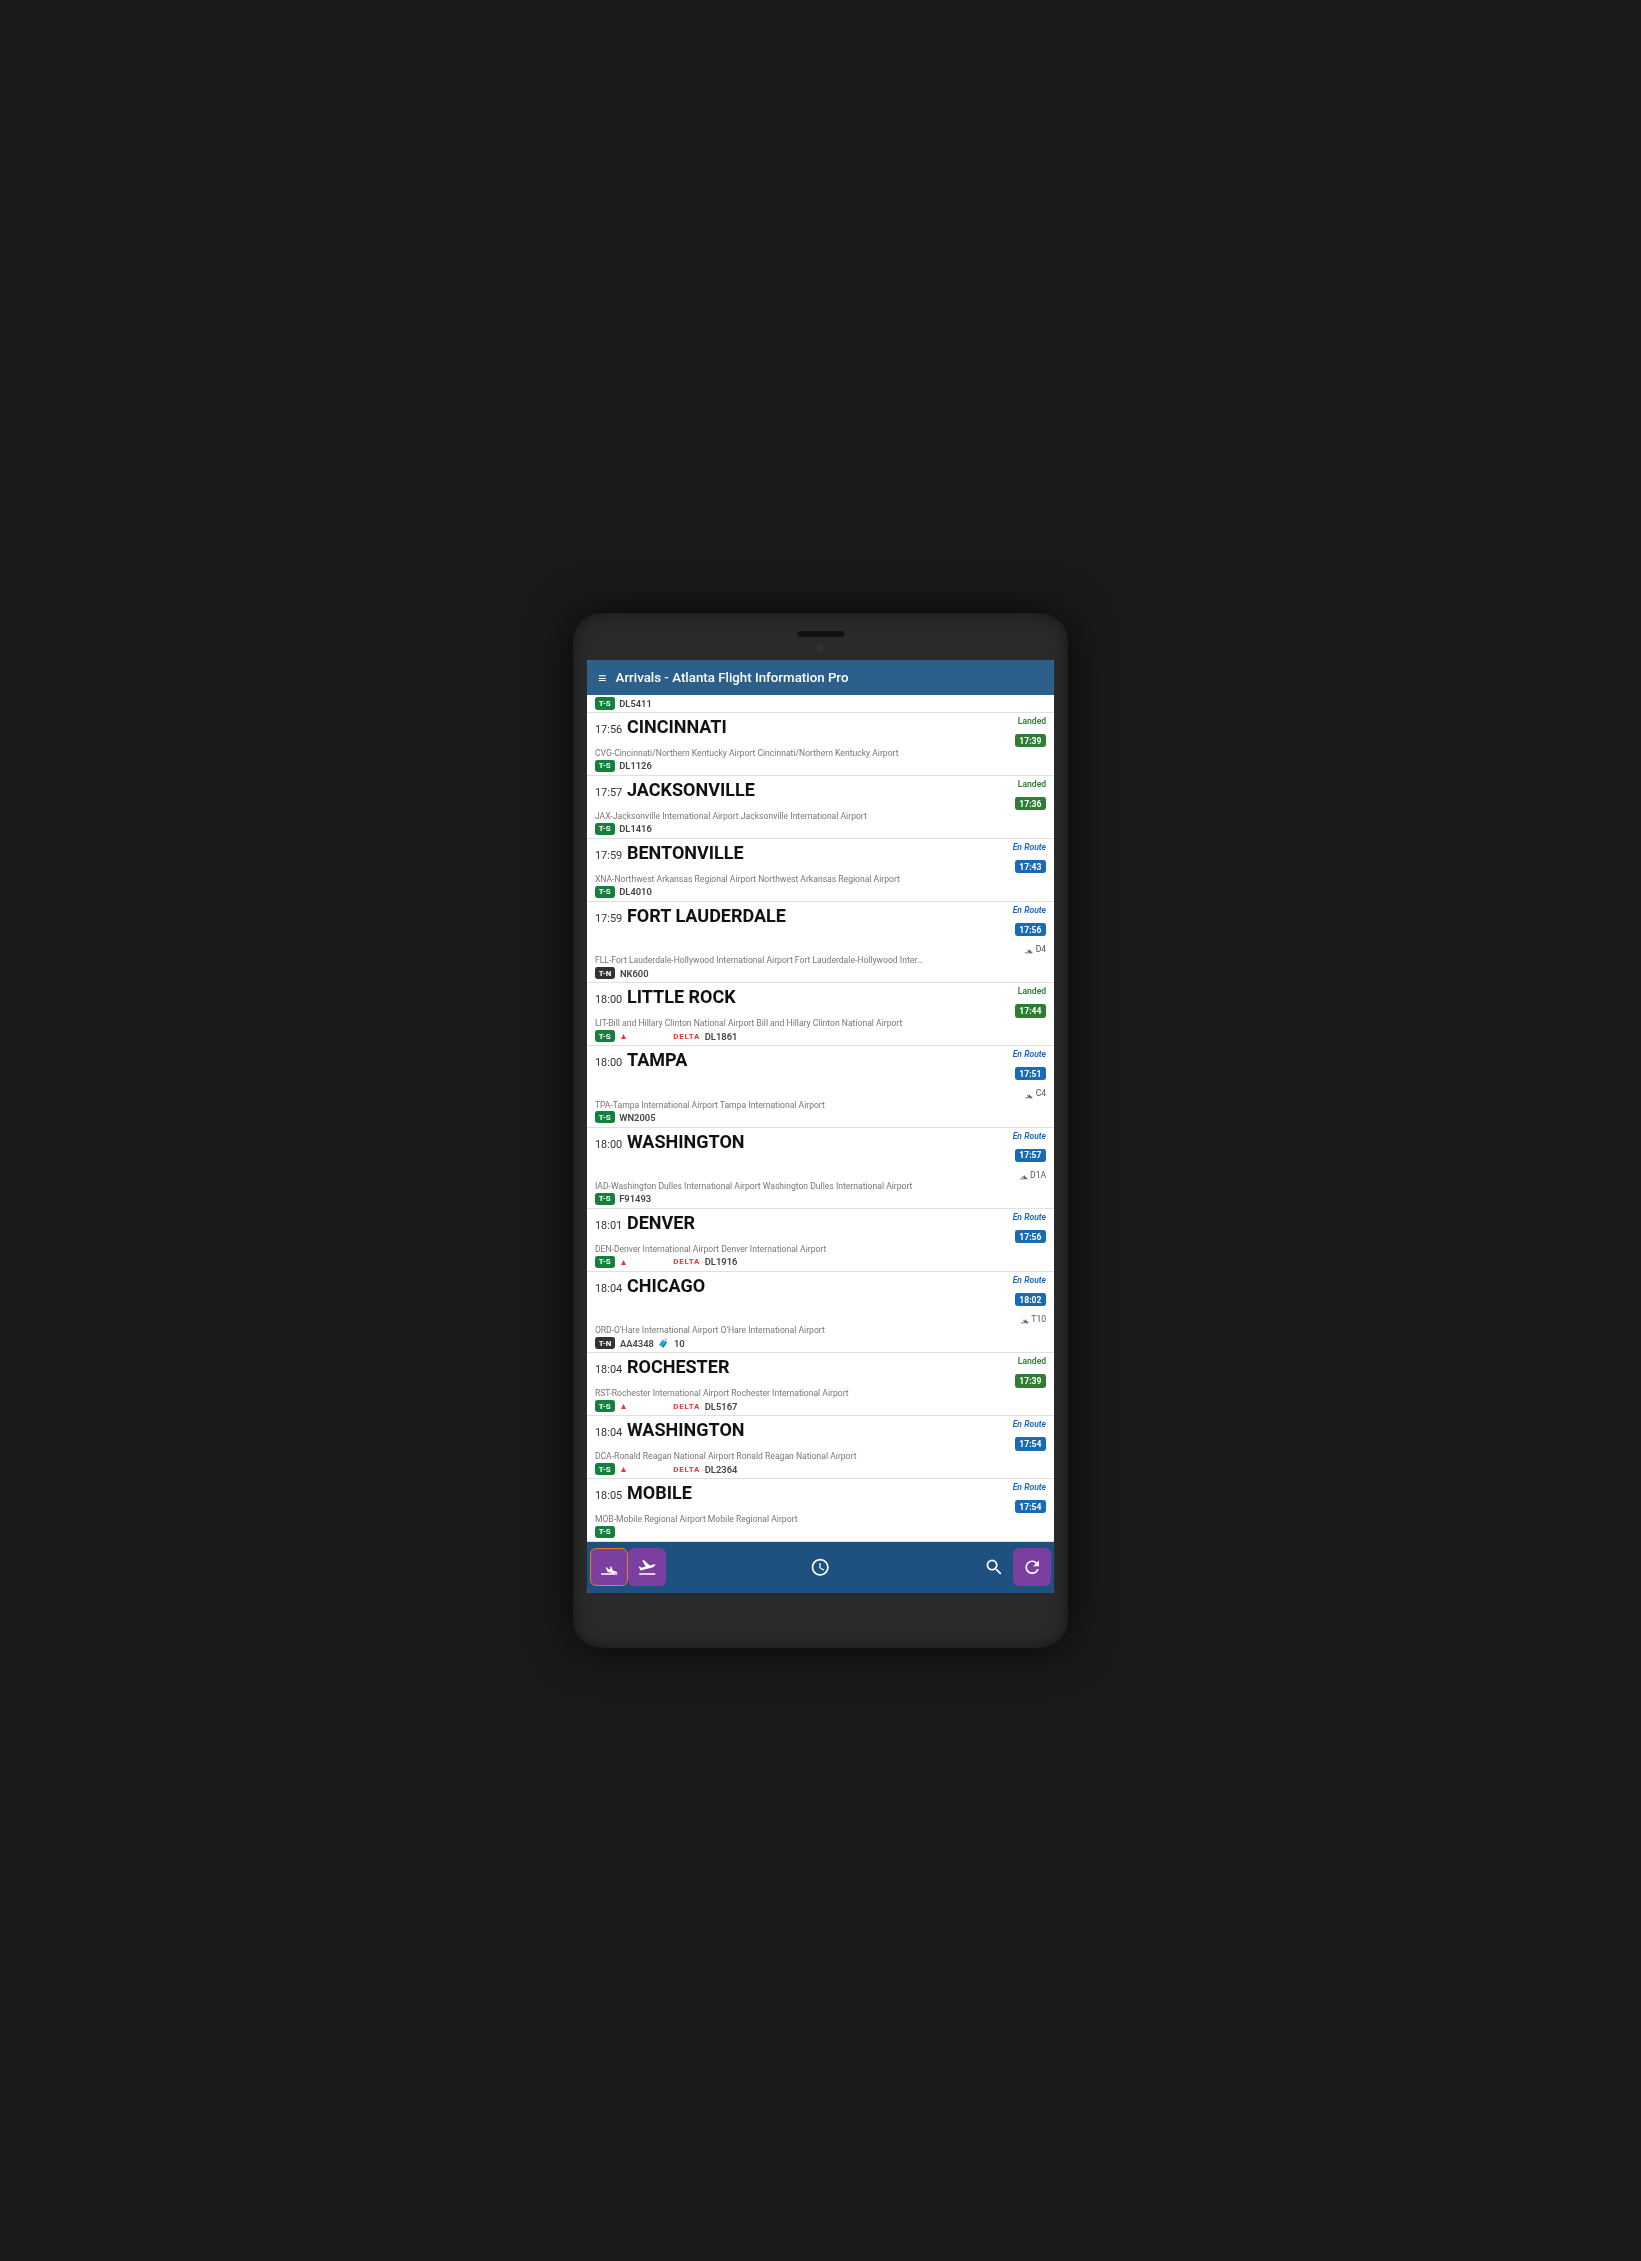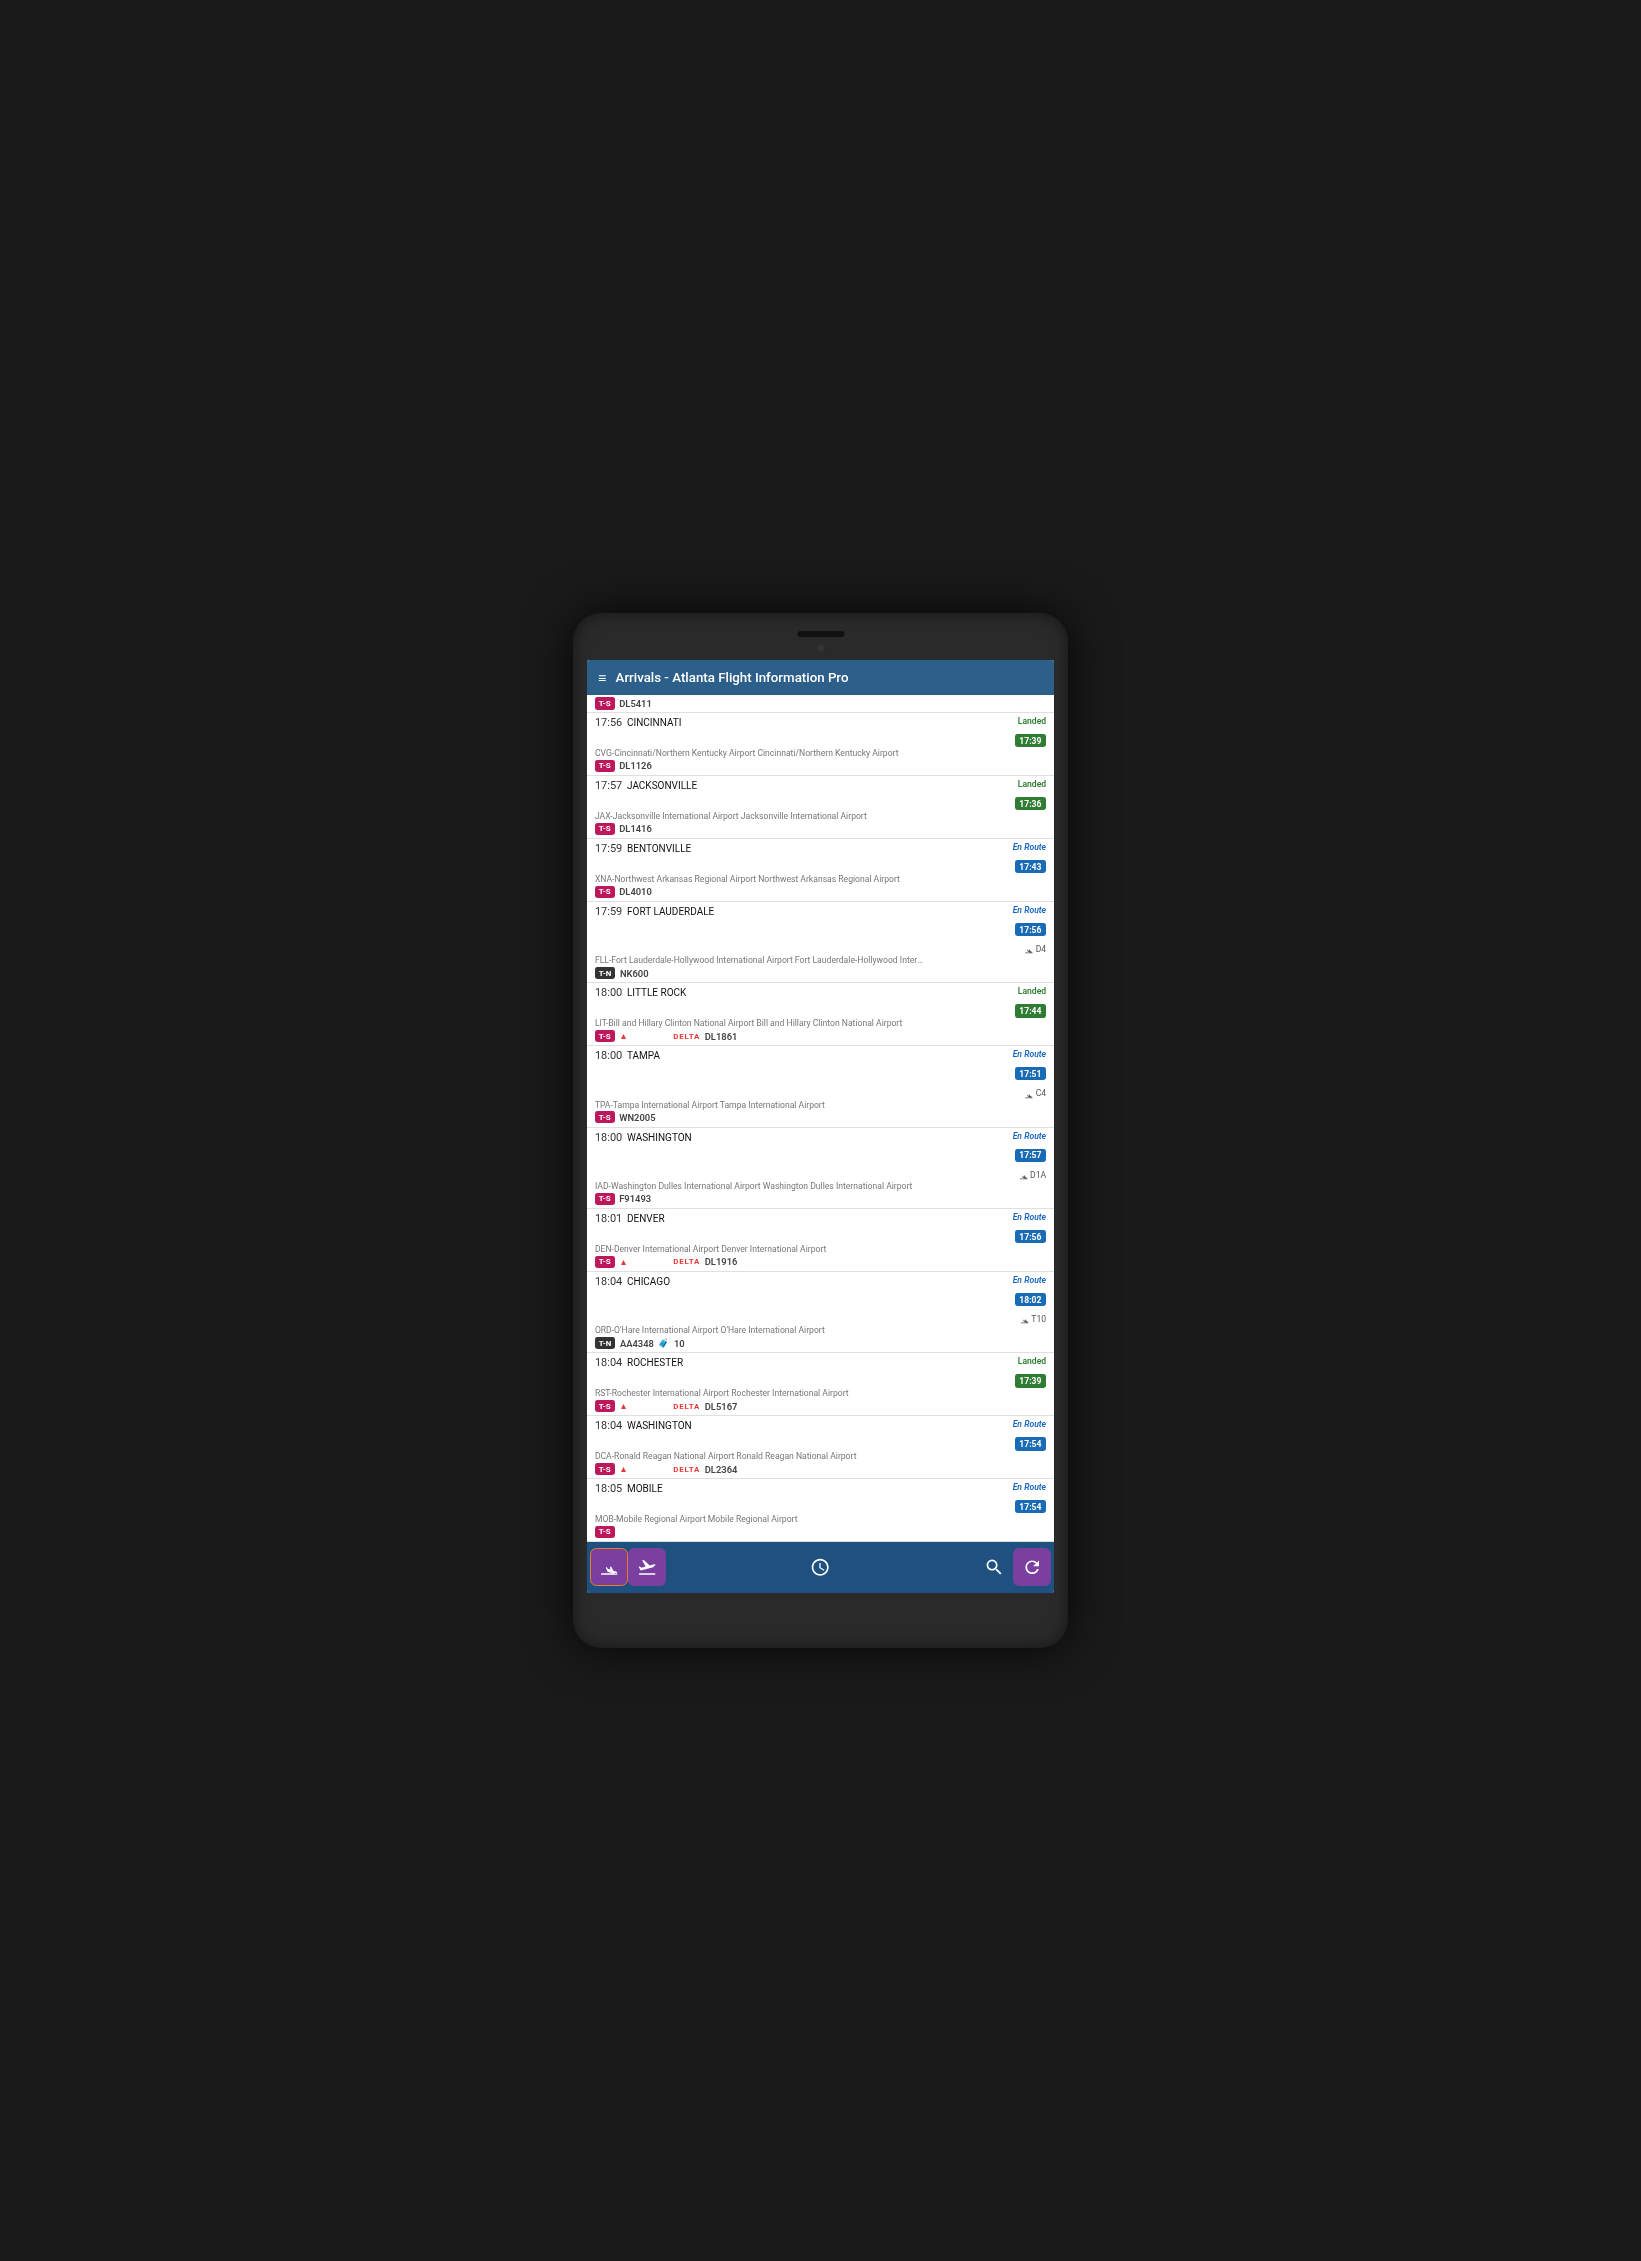--- a/index.html
+++ b/index.html
@@ -84,22 +84,22 @@
       align-items: baseline;
       gap: 4.7px;
     }
     .flight-time {
       font-size: 11px;
       font-weight: 400;
       color: #333;
       white-space: nowrap;
     }
     .flight-city {
-      font-size: 10px;
-      font-weight: 400;
+      font-size: 18px;
+      font-weight: 700;
       color: #111;
       text-transform: uppercase;
     }
     .flight-status-block {
       display: flex;
       flex-direction: column;
       align-items: flex-end;
       gap: 8px;
     }
     .status-label {
@@ -137,21 +137,21 @@
       gap: 4.7px;
       margin-top: 1.6px;
     }
     .tag {
       font-size: 7.9px;
       font-weight: 700;
       color: white;
       padding: 1.6px 3.9px;
       border-radius: 2.4px;
     }
-    .tag-ts { background: #be185d; }
+    .tag-ts { background: #15803d; }
     .tag-tn { background: #333; }
     .flight-number {
       font-size: 9.4px;
       font-weight: 600;
       color: #444;
     }
     .delta-logo {
       display: flex;
       align-items: center;
       gap: 1.6px;

